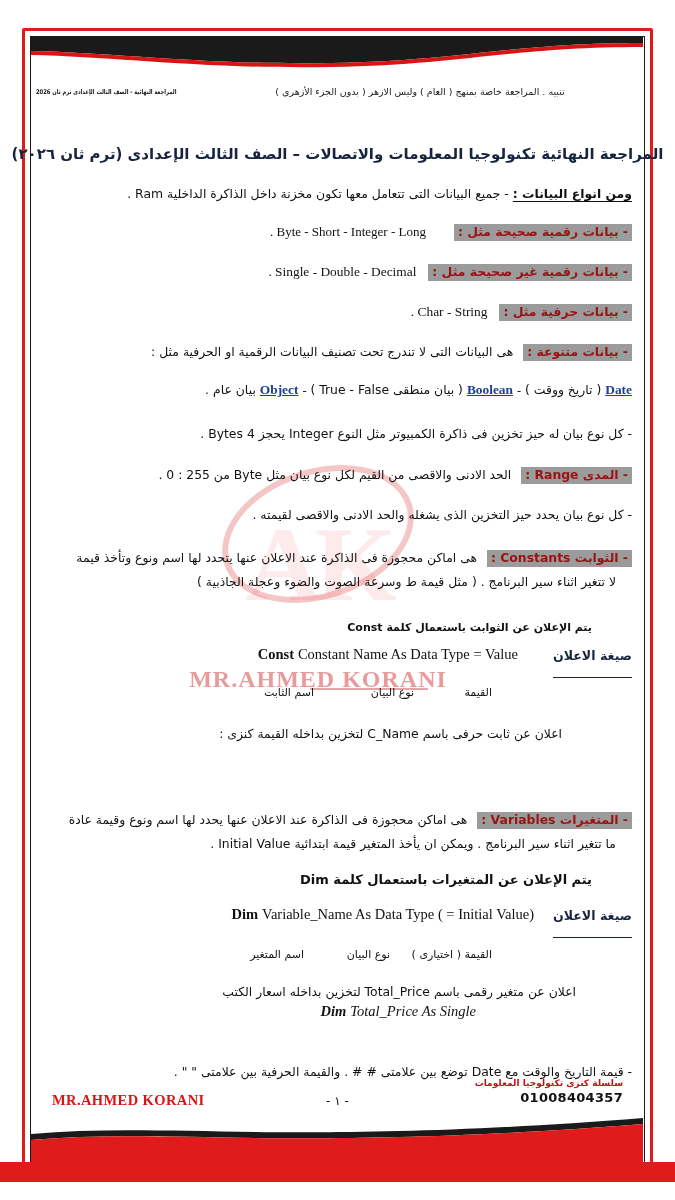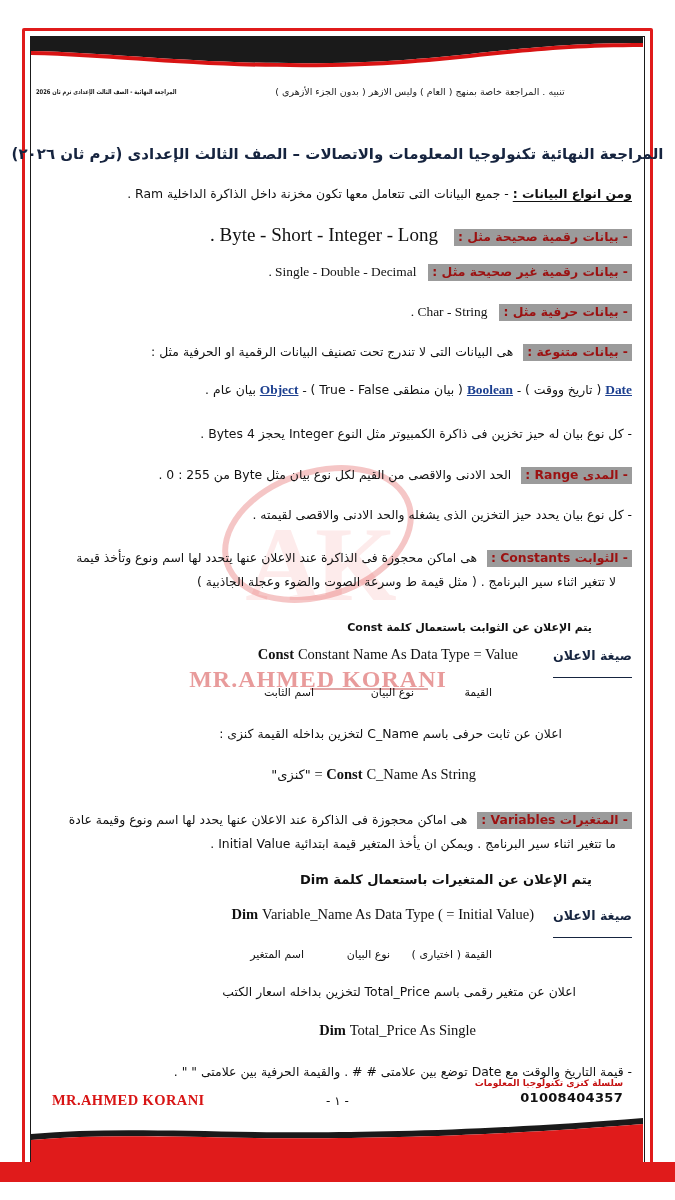--- a/index.html
+++ b/index.html
@@ -134,21 +134,21 @@
 
   <div class="content">
 
     <div class="ln rtl" style="top:0px;right:0px;">
       <span class="ul boldar">ومن انواع البيانات  :</span>
       <span>- جميع البيانات التى تتعامل معها تكون مخزنة داخل الذاكرة الداخلية Ram .</span>
     </div>
 
     <div class="ln rtl" style="top:38px;right:0px;">
       <span class="hl">- بيانات رقمية صحيحة مثل :</span>
-      <span class="en" style="font-size:19px;margin-right:12px;">Byte  -  Short  -  Integer  -  Long .</span>
+      <span class="en" style="font-size:13px;margin-right:24px;">Byte  -  Short  -  Integer  -  Long .</span>
     </div>
 
     <div class="ln rtl" style="top:78px;right:0px;">
       <span class="hl">- بيانات رقمية غير صحيحة مثل :</span>
       <span class="en" style="font-size:13.4px;margin-right:8px;">Single  -  Double  -  Decimal .</span>
     </div>
 
     <div class="ln rtl" style="top:118px;right:0px;text-align:center;">
       <span class="hl">- بيانات حرفية مثل :</span>
       <span class="en" style="font-size:13.4px;margin-right:8px;">Char  -  String .</span>
@@ -192,46 +192,41 @@
     <div class="ln" style="top:460px;right:104px;">
       <span class="serif-b" style="font-size:14.5px;">Const</span>
       <span class="en" style="font-size:14.5px;margin-right:10px;">Constant Name  As  Data Type = Value</span>
     </div>
     <div class="pinkline" style="top:502px;right:204px;width:118px;"></div>
     <div class="ln" style="top:500px;right:140px;font-size:11px;">القيمة</div>
     <div class="ln" style="top:500px;right:218px;font-size:11px;">نوع البيان</div>
     <div class="ln" style="top:500px;right:318px;font-size:11px;">اسم الثابت</div>
 
     <div class="ln rtl" style="top:540px;right:70px;">اعلان عن ثابت حرفى باسم  C_Name  لتخزين بداخله القيمة  كنزى :</div>
-    <div class="ln" style="top:580px;right:150px;">
-      <span class="serif-b" style="font-size:14.5px;">Const</span>
-      <span class="en" style="font-size:14.5px;margin-right:6px;">C_Name  As  String = </span>
-      <span style="font-size:13px;">"كنزى"</span>
-    </div>
 
     <div class="ln rtl" style="top:626px;right:0px;">
       <span class="hl">- المتغيرات Variables :</span>
       <span style="margin-right:6px;">هى اماكن محجوزة فى الذاكرة عند الاعلان عنها يحدد لها اسم ونوع وقيمة عادة</span>
     </div>
     <div class="ln rtl" style="top:650px;right:16px;">ما تتغير اثناء سير البرنامج . ويمكن ان يأخذ المتغير قيمة ابتدائية Initial Value .</div>
     <div class="ln rtl b" style="top:686px;right:40px;font-size:13px;">يتم الإعلان عن المتغيرات  باستعمال كلمة  Dim</div>
 
     <div class="ln" style="top:722px;right:0px;">
       <span class="navy ul2" style="font-size:12.6px;">صيغة الاعلان</span>
     </div>
     <div class="ln" style="top:720px;right:88px;">
       <span class="serif-b" style="font-size:14.5px;">Dim</span>
       <span class="en" style="font-size:14.5px;margin-right:10px;">Variable_Name  As  Data Type ( = Initial Value)</span>
     </div>
     <div class="ln" style="top:762px;right:140px;font-size:11px;">القيمة ( اختيارى )</div>
     <div class="ln" style="top:762px;right:242px;font-size:11px;">نوع البيان</div>
     <div class="ln" style="top:762px;right:328px;font-size:11px;">اسم المتغير</div>
 
     <div class="ln rtl" style="top:798px;right:56px;">اعلان عن متغير رقمى باسم Total_Price لتخزين بداخله اسعار الكتب</div>
-    <div class="ln" style="top:836px;right:150px;">
+    <div class="ln" style="top:817px;right:150px;font-style:italic;">
       <span class="serif-b" style="font-size:14.5px;">Dim</span>
       <span class="en" style="font-size:14.5px;margin-right:6px;">Total_Price  As  Single</span>
     </div>
 
     <div class="ln rtl" style="top:878px;right:0px;">- قيمة التاريخ والوقت مع Date توضع بين علامتى #  # . والقيمة الحرفية بين علامتى  "  "  .</div>
   </div>
 
   <div class="footer-author">MR.AHMED KORANI</div>
   <div class="footer-page">- ١ -</div>
   <div class="footer-series">سلسلة كنزى تكنولوجيا المعلومات</div>

